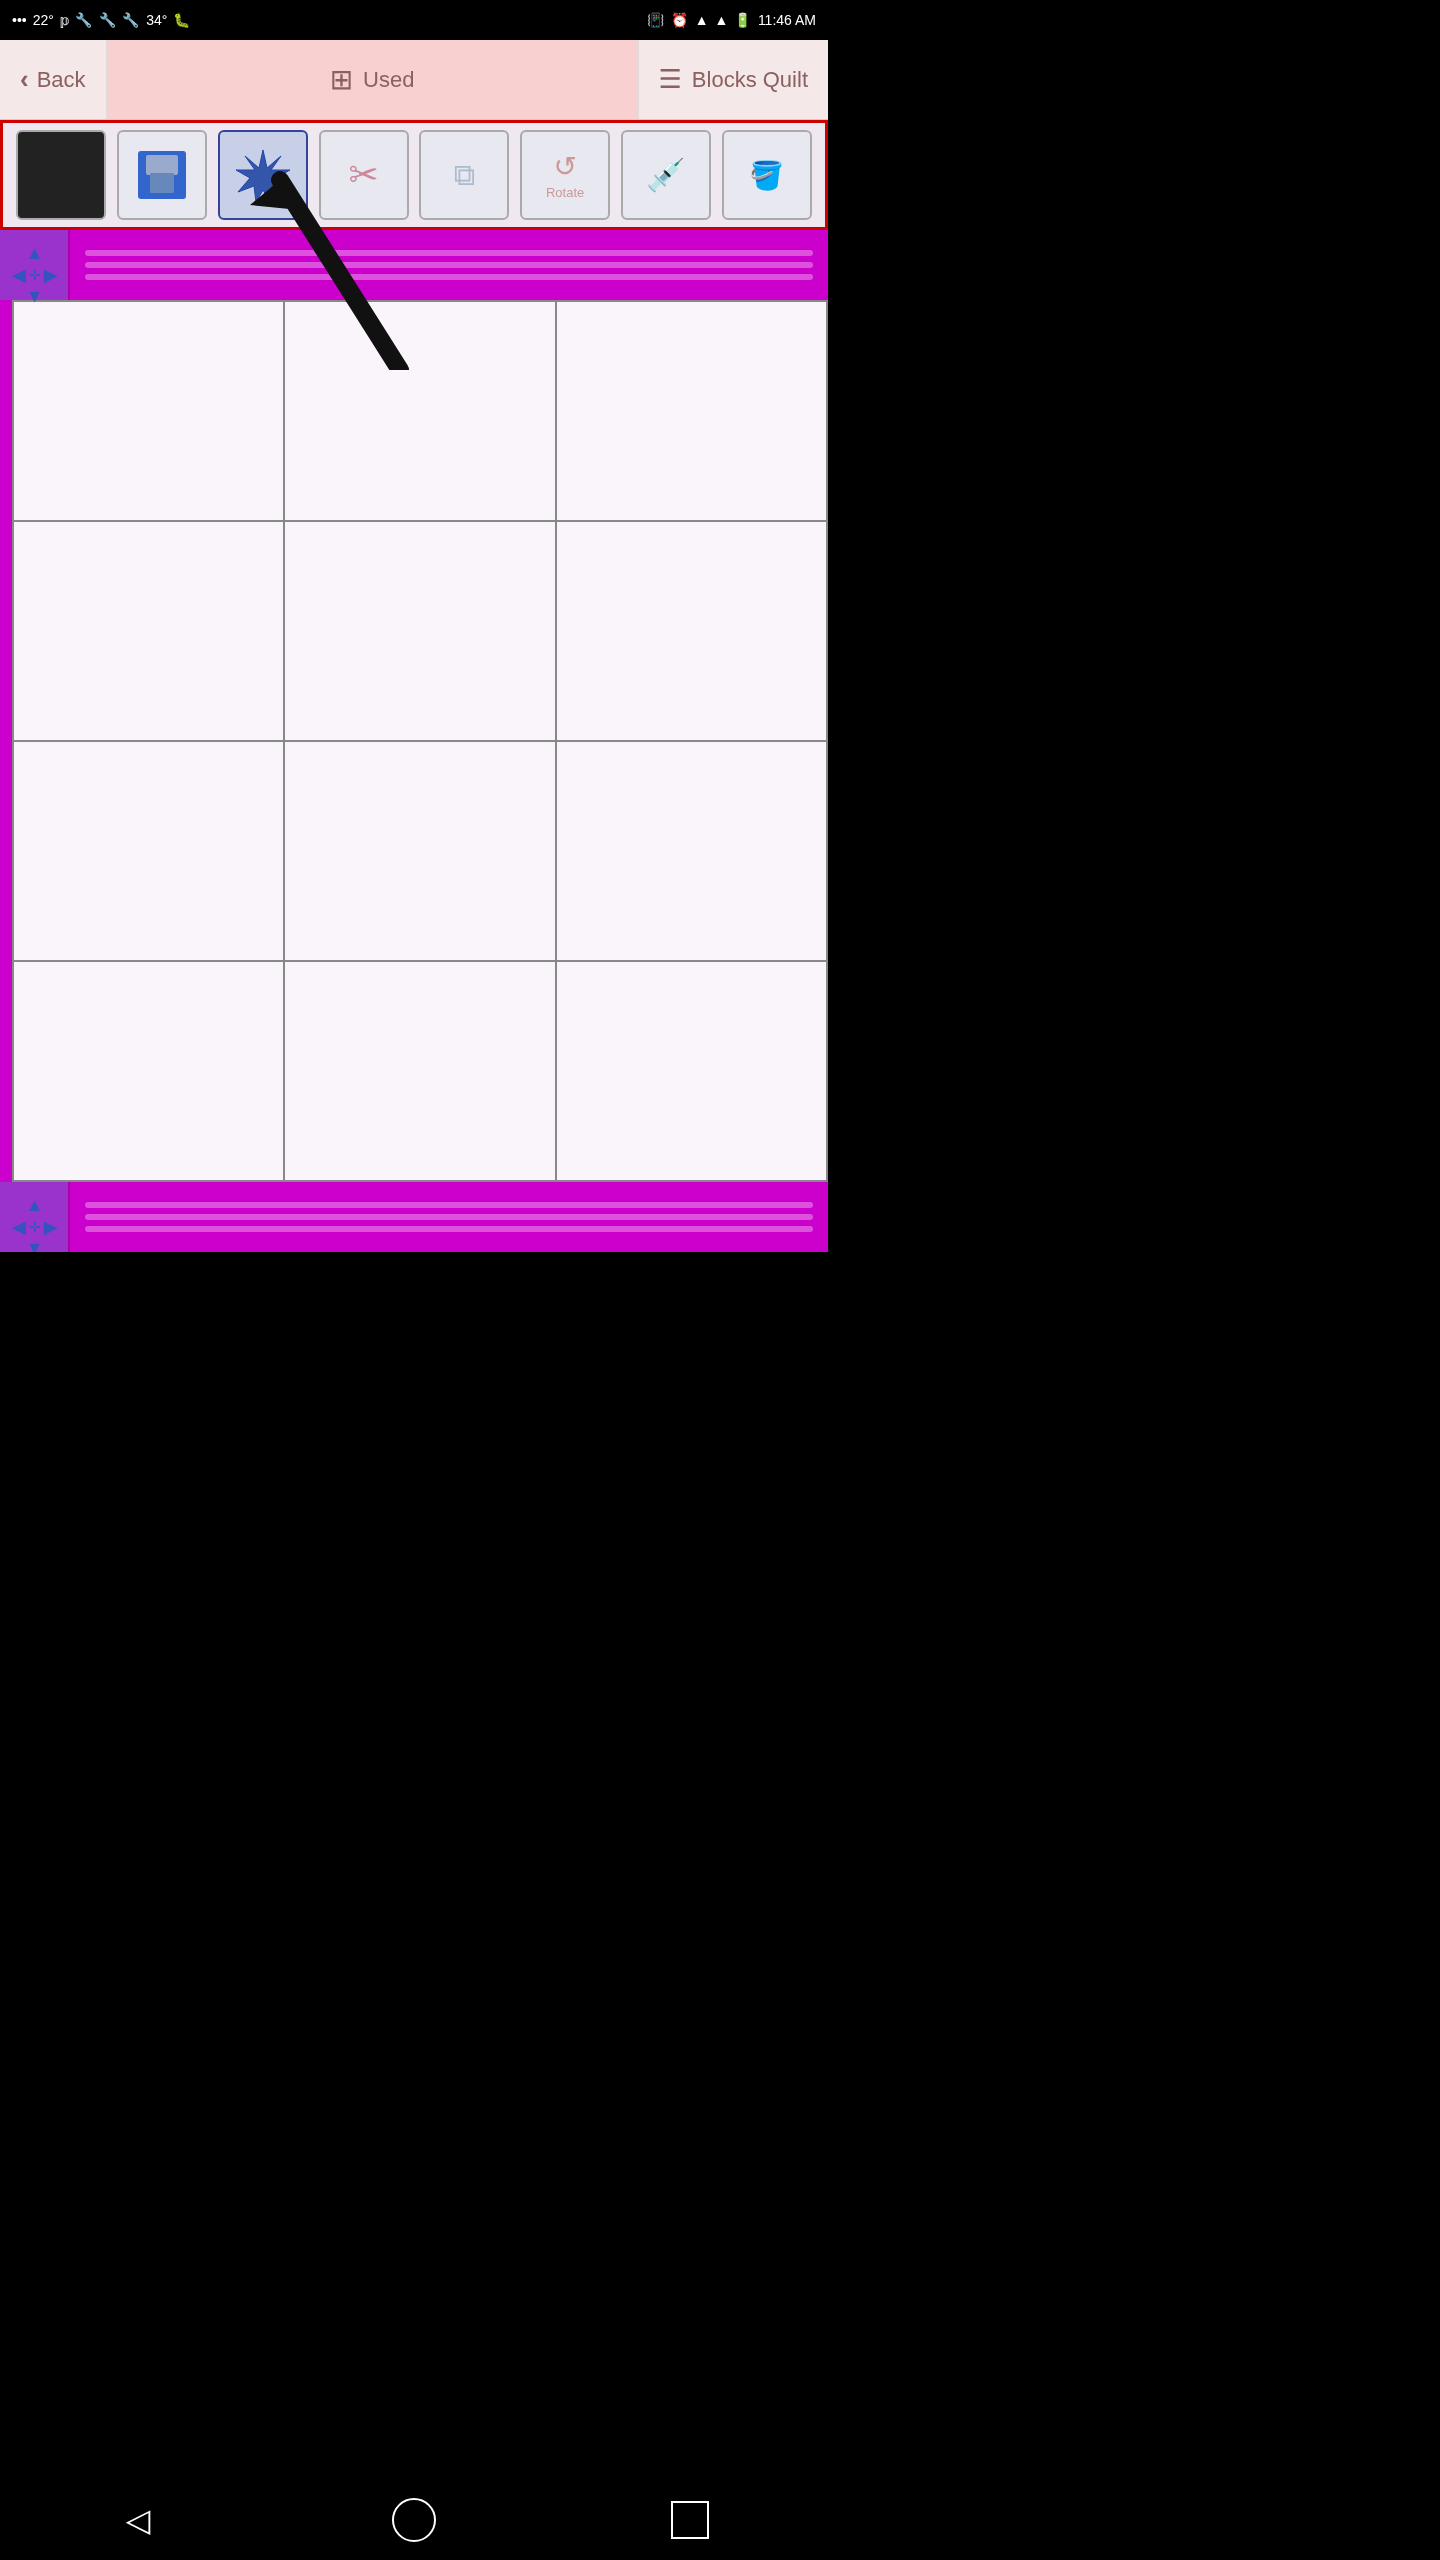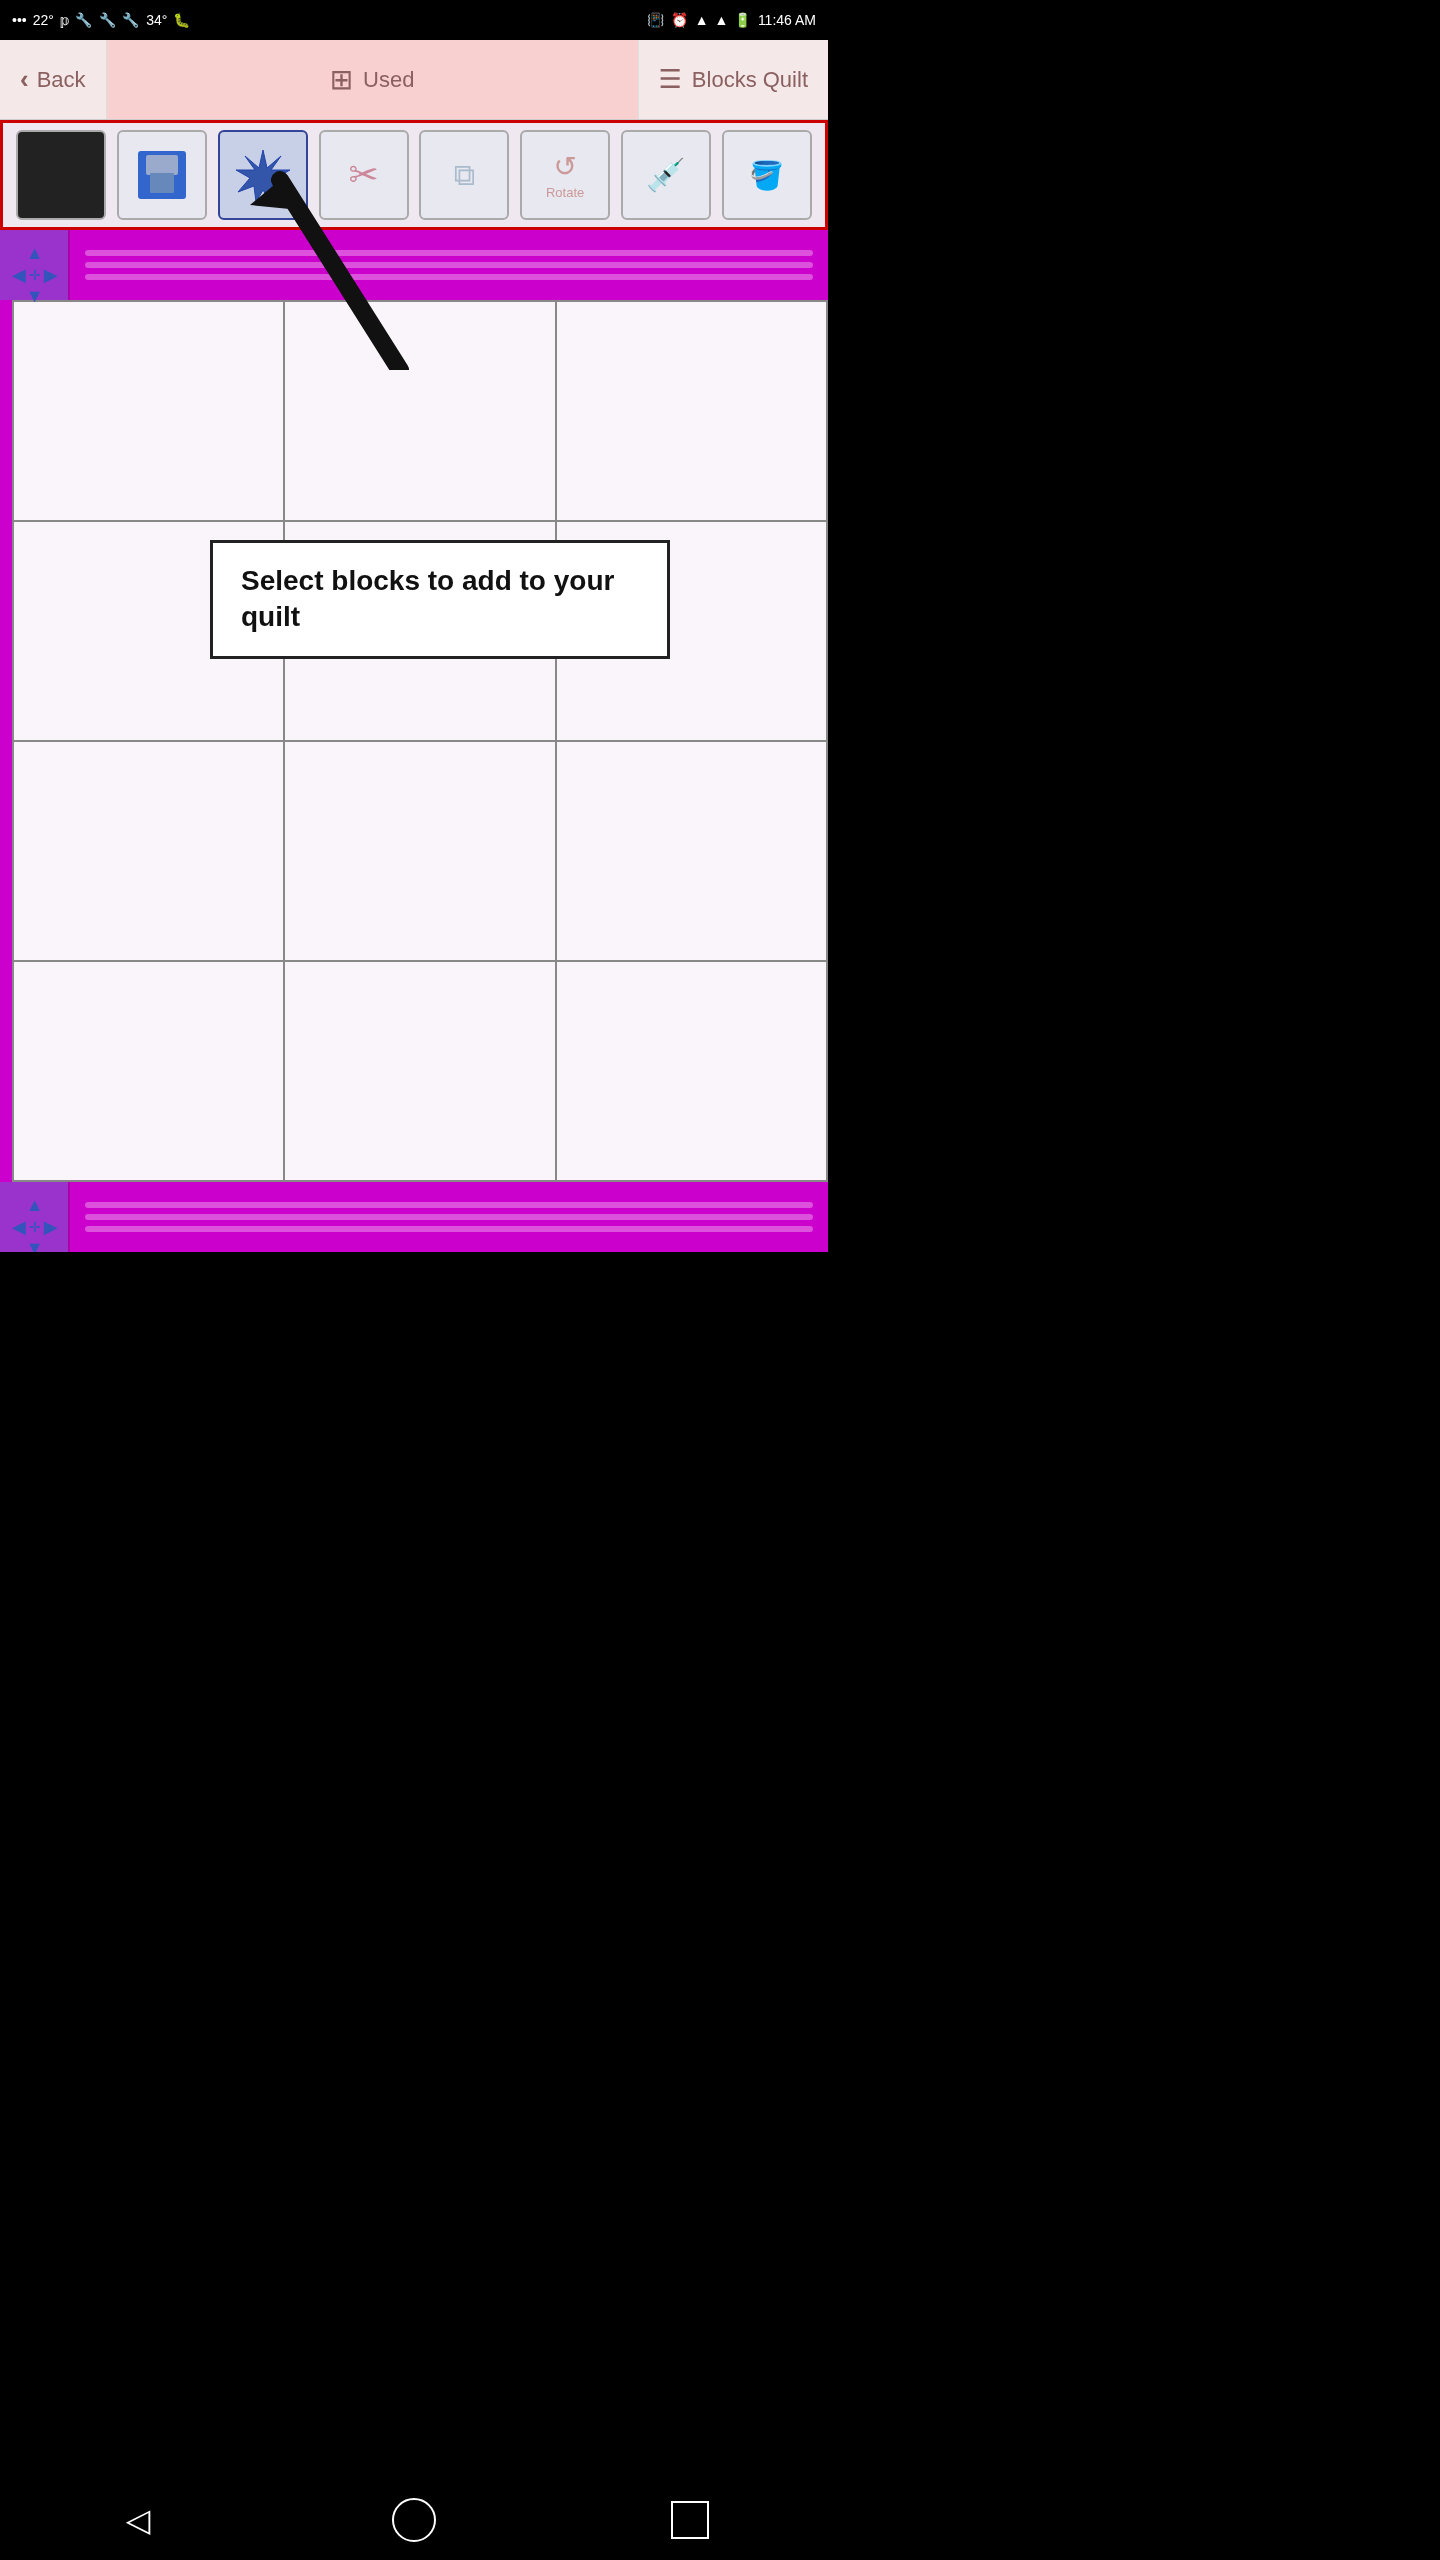--- a/index.html
+++ b/index.html
@@ -446,23 +446,20 @@
           <span></span>
       </div>
     </div>
     <div class="quilt-scroll-lines">
       <div class="scroll-line"></div>
       <div class="scroll-line"></div>
       <div class="scroll-line"></div>
     </div>
   </div>
 
-  <div id="tooltip-box">
-    <span>Select blocks to add to your quilt</span>
-  </div>
 
 </div>
 
 <div id="bottom-nav" style="position:fixed; bottom:0; width:828px;">
   <div class="bottom-nav-btn">
     <span style="color:#fff; font-size:32px;">◁</span>
   </div>
   <div class="bottom-nav-btn">
     <span style="color:#fff; font-size:36px; border: 2px solid #fff; border-radius: 50%; width:44px; height:44px; display:flex; align-items:center; justify-content:center;"> </span>
   </div>

